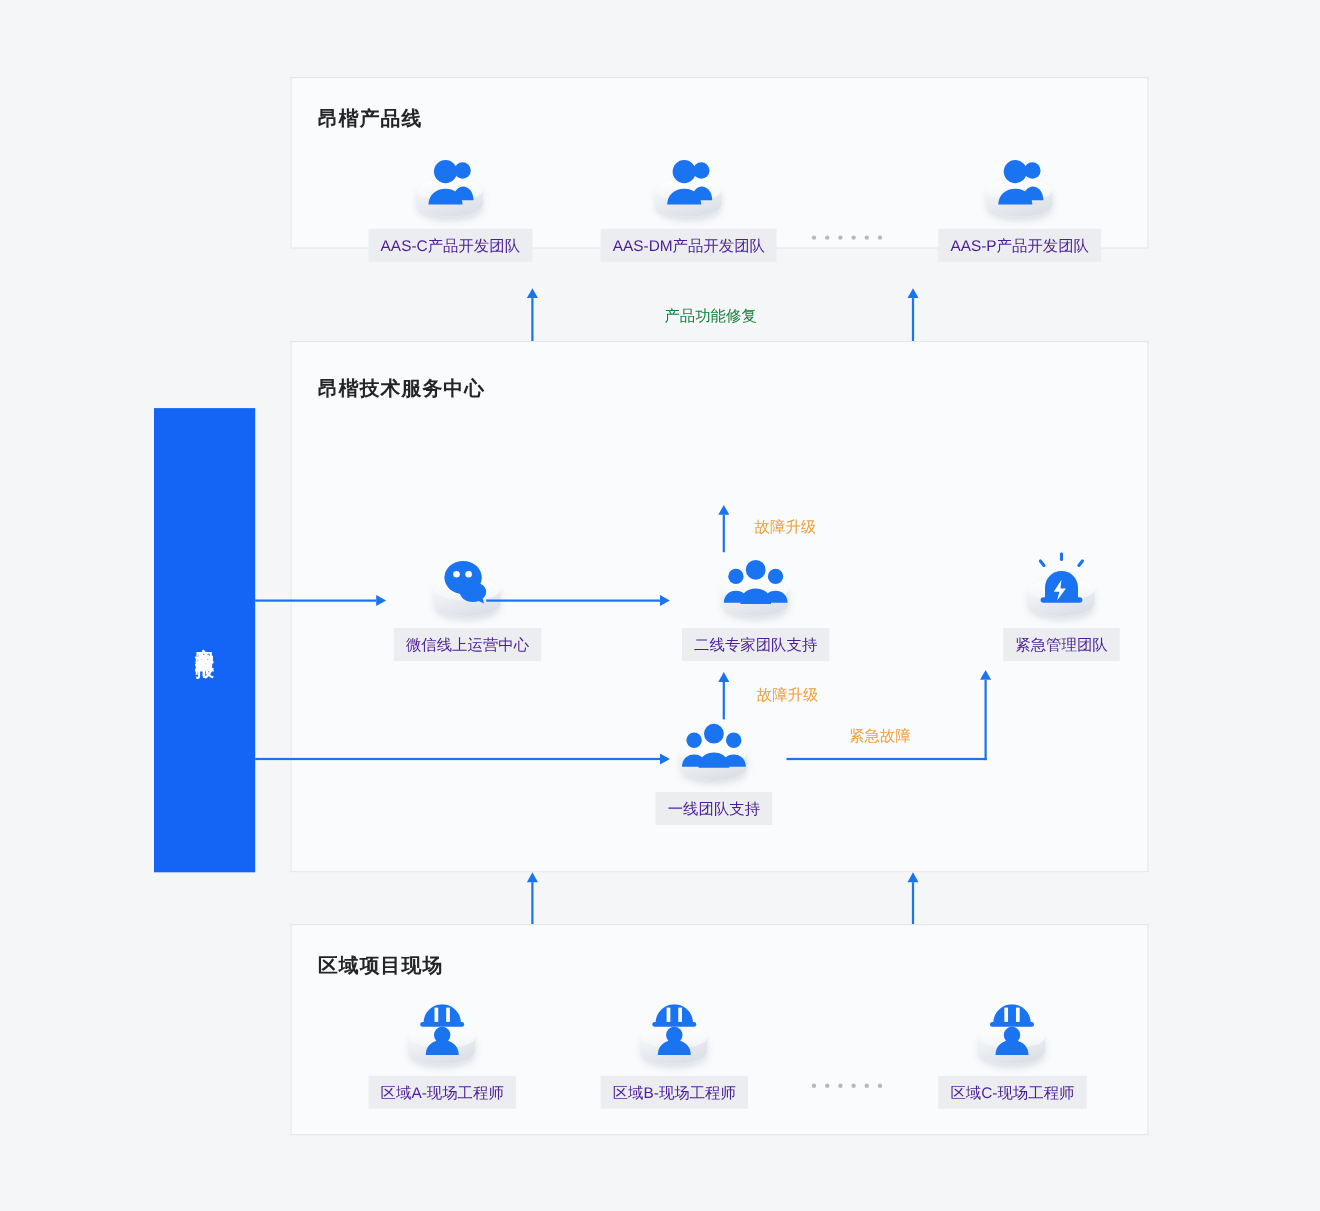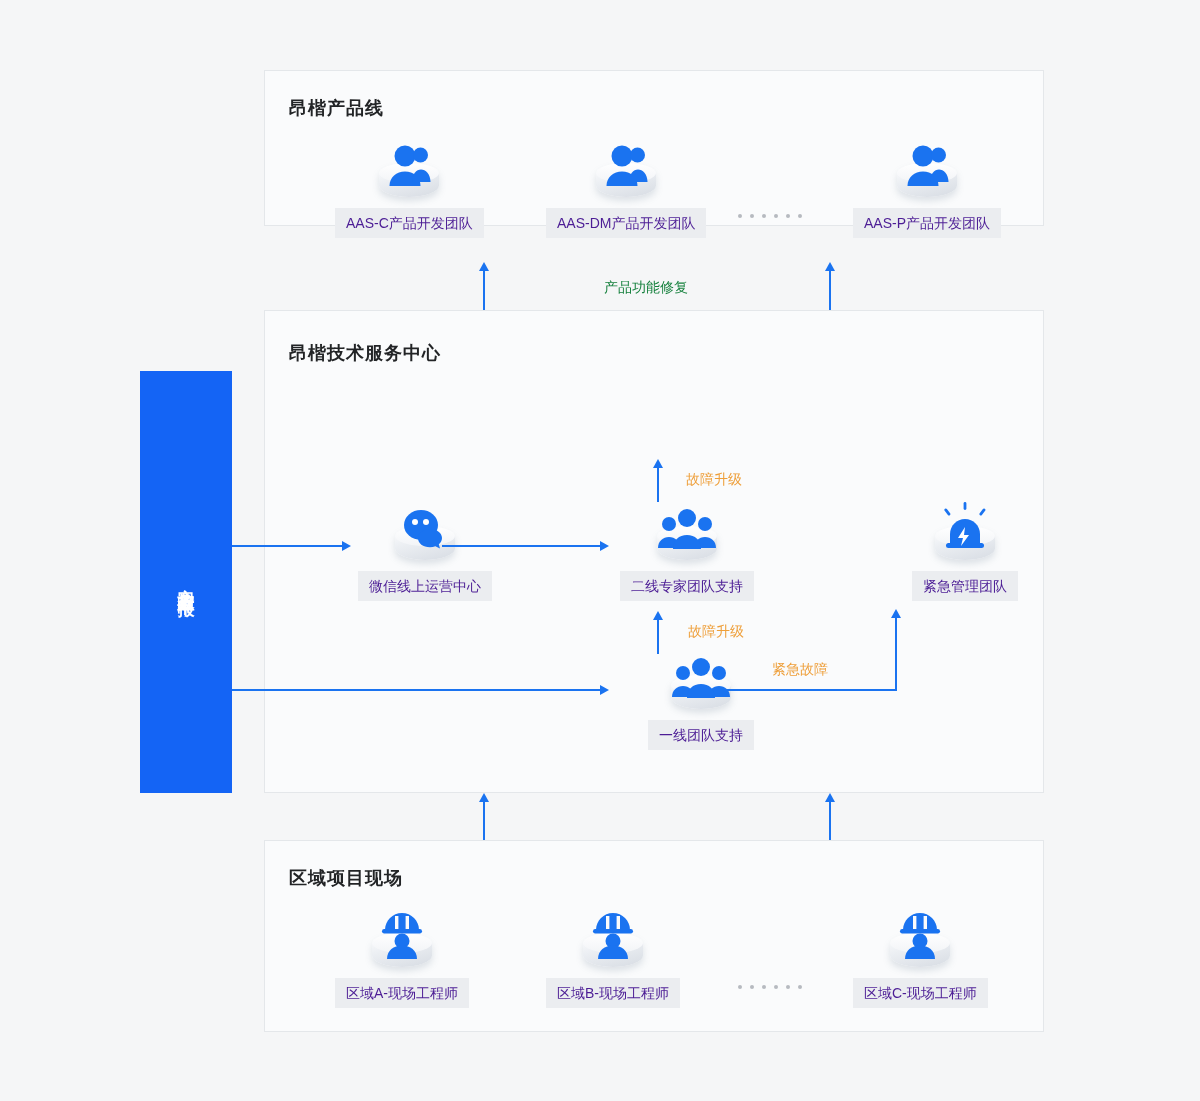--- a/index.html
+++ b/index.html
@@ -226,21 +226,21 @@
           <path d="M27 25l-7 11h5l-2 8 8-11h-5z" fill="#ffffff"></path>
           <rect x="25.6" y="0" width="2.8" height="8" rx="1.4" fill="#1a73f0"></rect>
           <rect x="8" y="6" width="2.8" height="8" rx="1.4" fill="#1a73f0" transform="rotate(-38 9.4 10)"></rect>
           <rect x="43" y="6" width="2.8" height="8" rx="1.4" fill="#1a73f0" transform="rotate(38 44.4 10)"></rect>
         </svg>
       </div>
     </div>
     <div class="label">紧急管理团队</div>
   </div>
 
-  <div class="node" style="left:648px;top:647px;justify-content:flex-end;">
+  <div class="node" style="left:596px;top:647px;justify-content:flex-end;">
     <div class="art">
       <div class="pedestal"></div>
       <div class="glyph">
         <svg width="60" height="46" viewBox="0 0 60 46">
           <circle cx="12" cy="18" r="7" fill="#1a73f0"></circle>
           <path d="M1 42c0-7 5-11 11-11s11 4 11 11z" fill="#1a73f0"></path>
           <circle cx="48" cy="18" r="7" fill="#1a73f0"></circle>
           <path d="M37 42c0-7 5-11 11-11s11 4 11 11z" fill="#1a73f0"></path>
           <circle cx="30" cy="12" r="9" fill="#1a73f0"></circle>
           <path d="M16 43c0-9 6-14 14-14s14 5 14 14z" fill="#1a73f0"></path>

